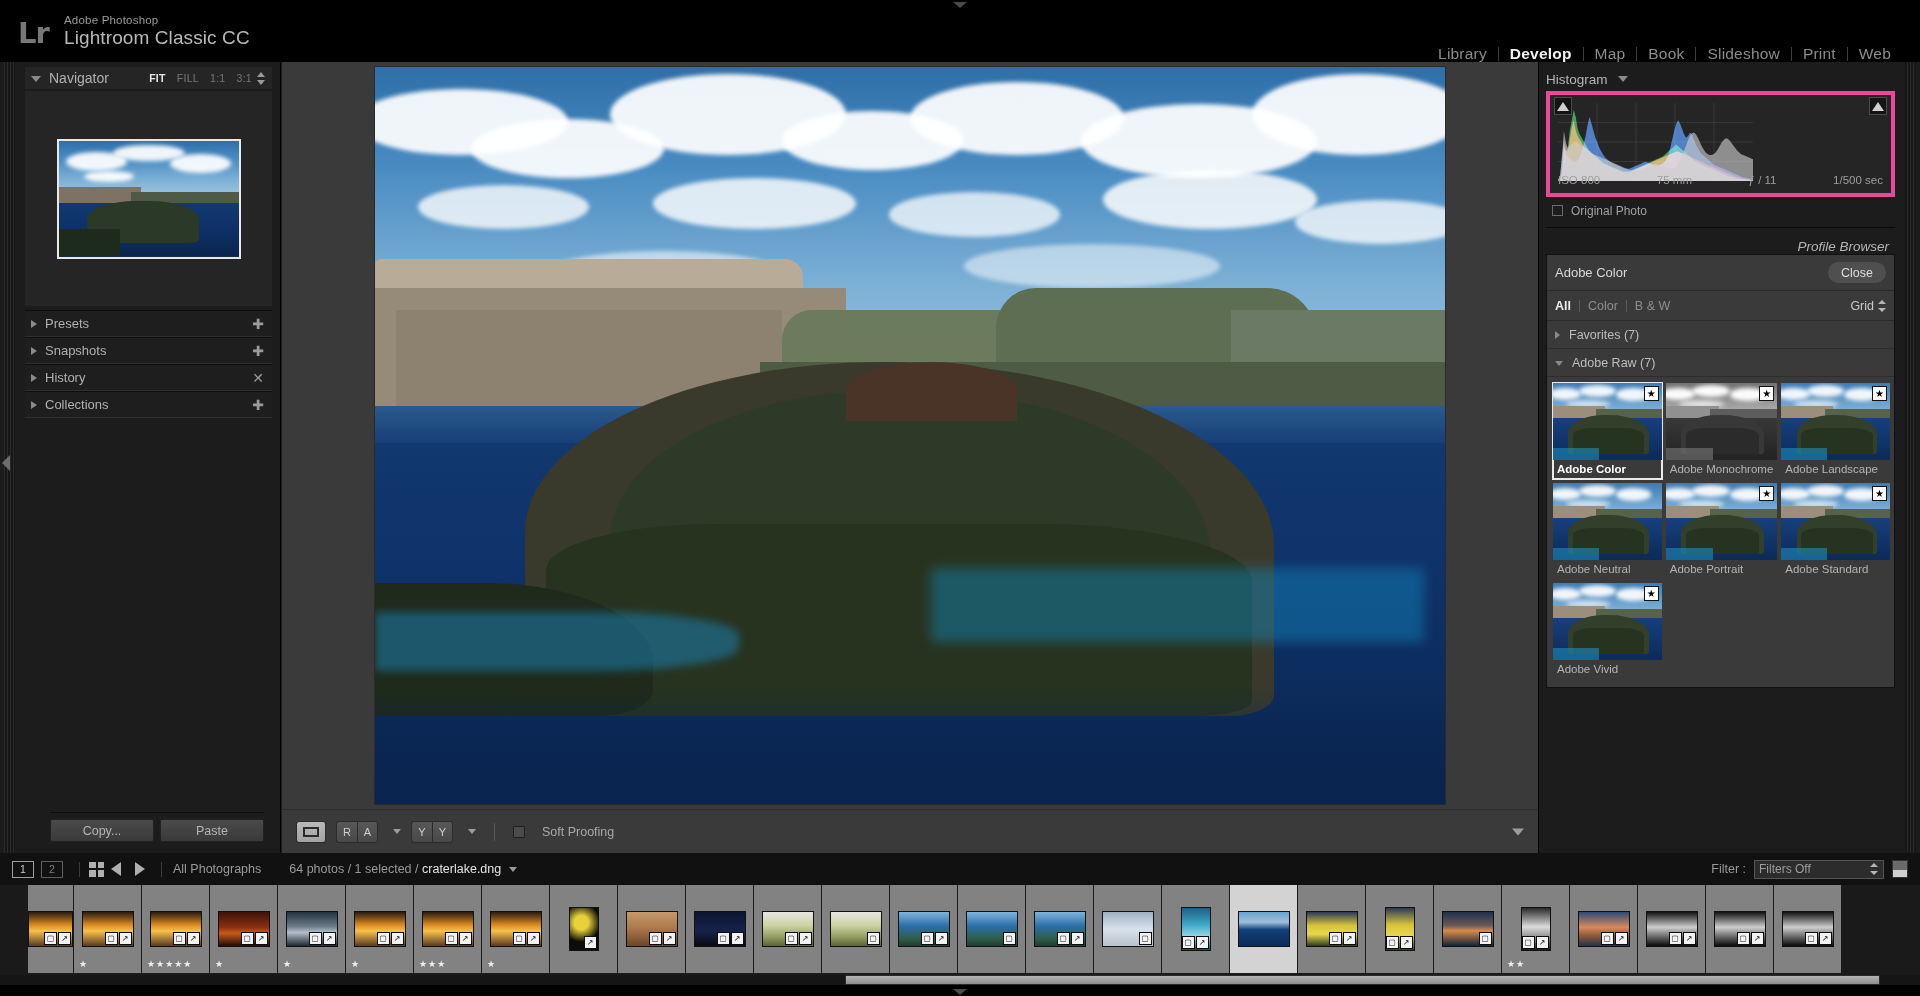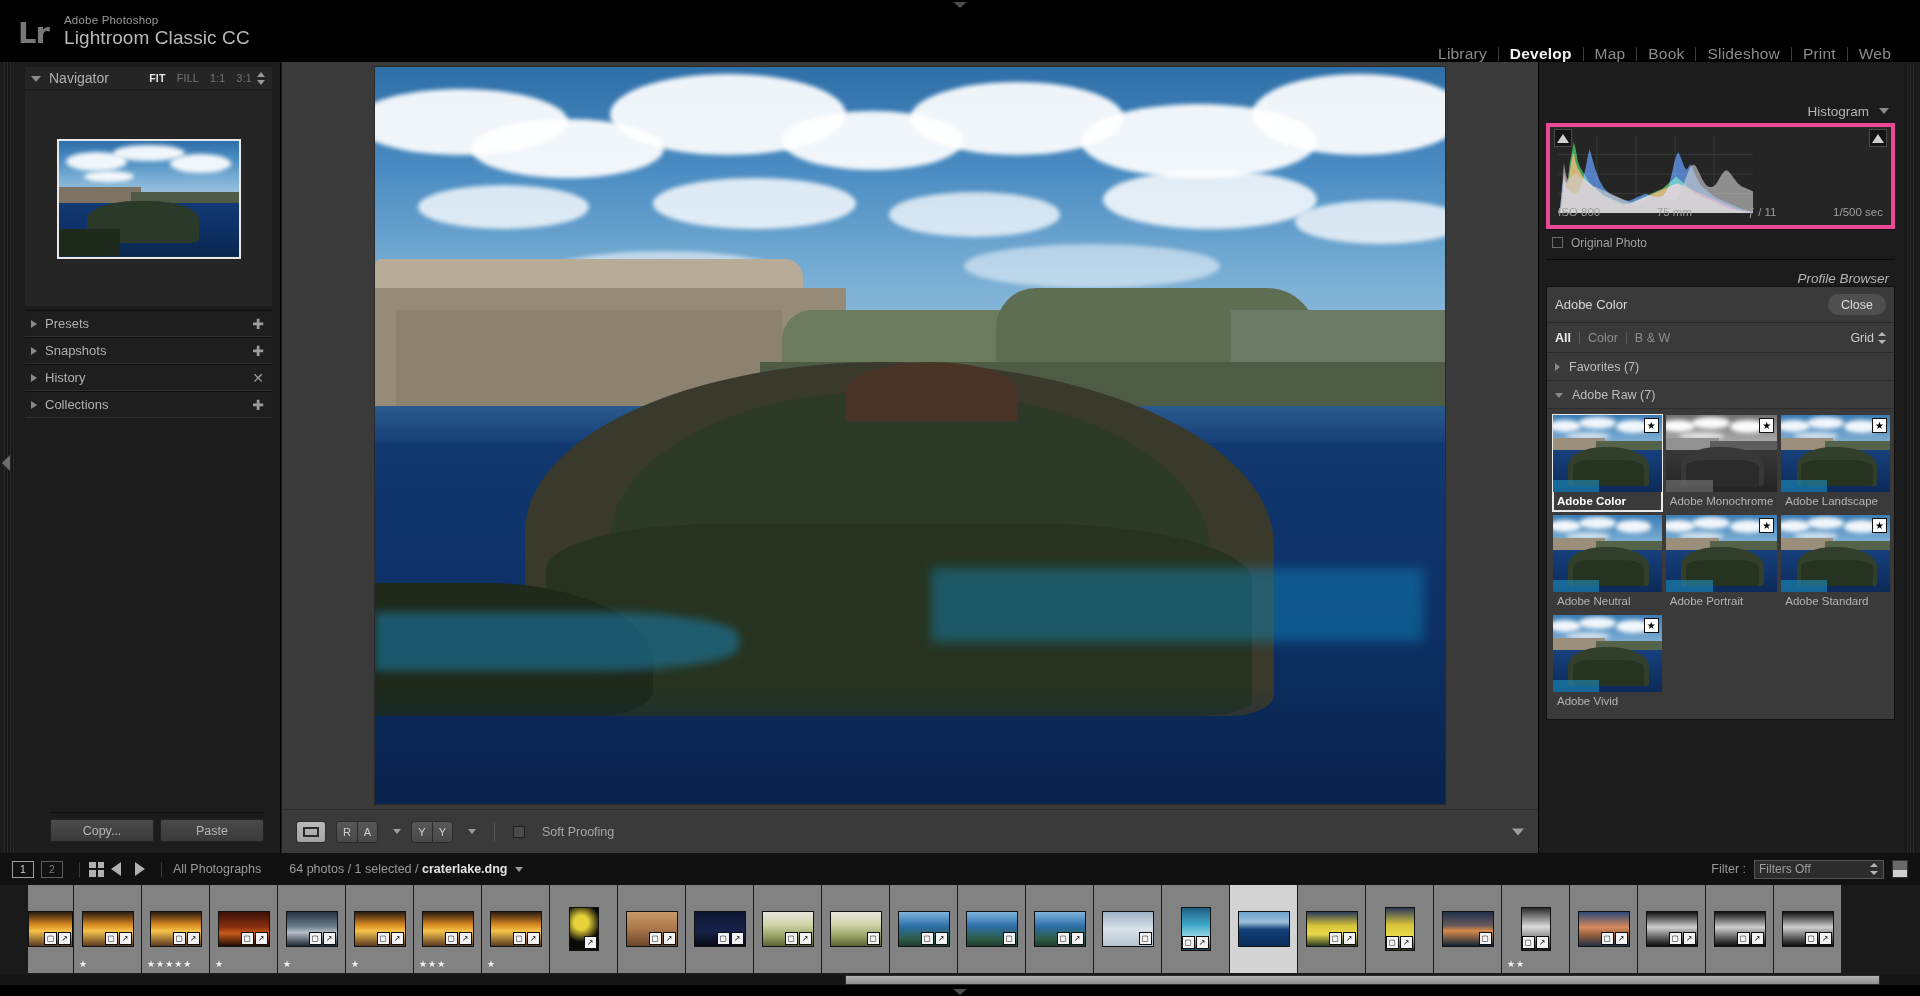--- a/index.html
+++ b/index.html
@@ -192,22 +192,22 @@
     position: absolute; right: 0; top: 62px; width: 382px; bottom: 143px;
     background: #1c1c1c; border-left: 1px solid #000;
   }
   #right-scroll-edge {
     position: absolute; right: 4px; top: 0; width: 11px; bottom: 0;
     background: repeating-linear-gradient(90deg,#171717 0 2px,#2b2b2b 2px 3px);
   }
   #right-inner { position: absolute; left: 7px; right: 25px; top: 5px; bottom: 0; }
 
   .rp-head {
-    display: flex; align-items: center; justify-content: flex-end;
-    height: 24px; padding-right: 6px; cursor: pointer; margin-top: 32px;
+    display: flex; align-items: center; 
+    height: 24px; padding-right: 6px; cursor: pointer;
   }
   .rp-title { font-size: 13.5px; color: #b5b5b5; }
   .rp-caret {
     width: 0; height: 0; margin-left: 10px;
     border-left: 5px solid transparent; border-right: 5px solid transparent;
     border-top: 6px solid #8a8a8a;
   }
 
   #histogram-box {
     background: #252525; height: 106px; position: relative; padding: 6px;
@@ -326,21 +326,21 @@
     display: grid; grid-template-columns: 1fr 1fr; grid-template-rows: 1fr 1fr; gap: 2px;
   }
   #fs-grid-icon span { background: #b0b0b0; }
   .fs-nav-arrow { width: 0; height: 0; cursor: pointer; margin: 0 7px;
     border-top: 7px solid transparent; border-bottom: 7px solid transparent; }
   #fs-back { border-right: 10px solid #b0b0b0; }
   #fs-fwd { border-left: 10px solid #b0b0b0; }
   .fs-text { font-size: 12.5px; color: #9a9a9a; cursor: pointer; }
   #fs-source { margin-left: 2px; }
   #fs-count { margin-left: 28px; color: #9a9a9a; }
-  #fs-count b { color: #e4e4e4; font-weight: bold; }
+  #fs-count b { color: #e4e4e4; font-weight: normal; }
   .fs-caret-sm {
     width: 0; height: 0; margin-left: 8px; cursor: pointer;
     border-left: 4.5px solid transparent; border-right: 4.5px solid transparent;
     border-top: 5.5px solid #9a9a9a;
   }
   #fs-filter-zone { margin-left: auto; display: flex; align-items: center; gap: 8px; }
   #fs-filter-label { font-size: 12.5px; color: #9a9a9a; }
   #fs-filter-select {
     width: 130px; height: 19px; background: #2c2c2c; border: 1px solid #555;
     display: flex; align-items: center; padding: 0 4px; cursor: pointer;

